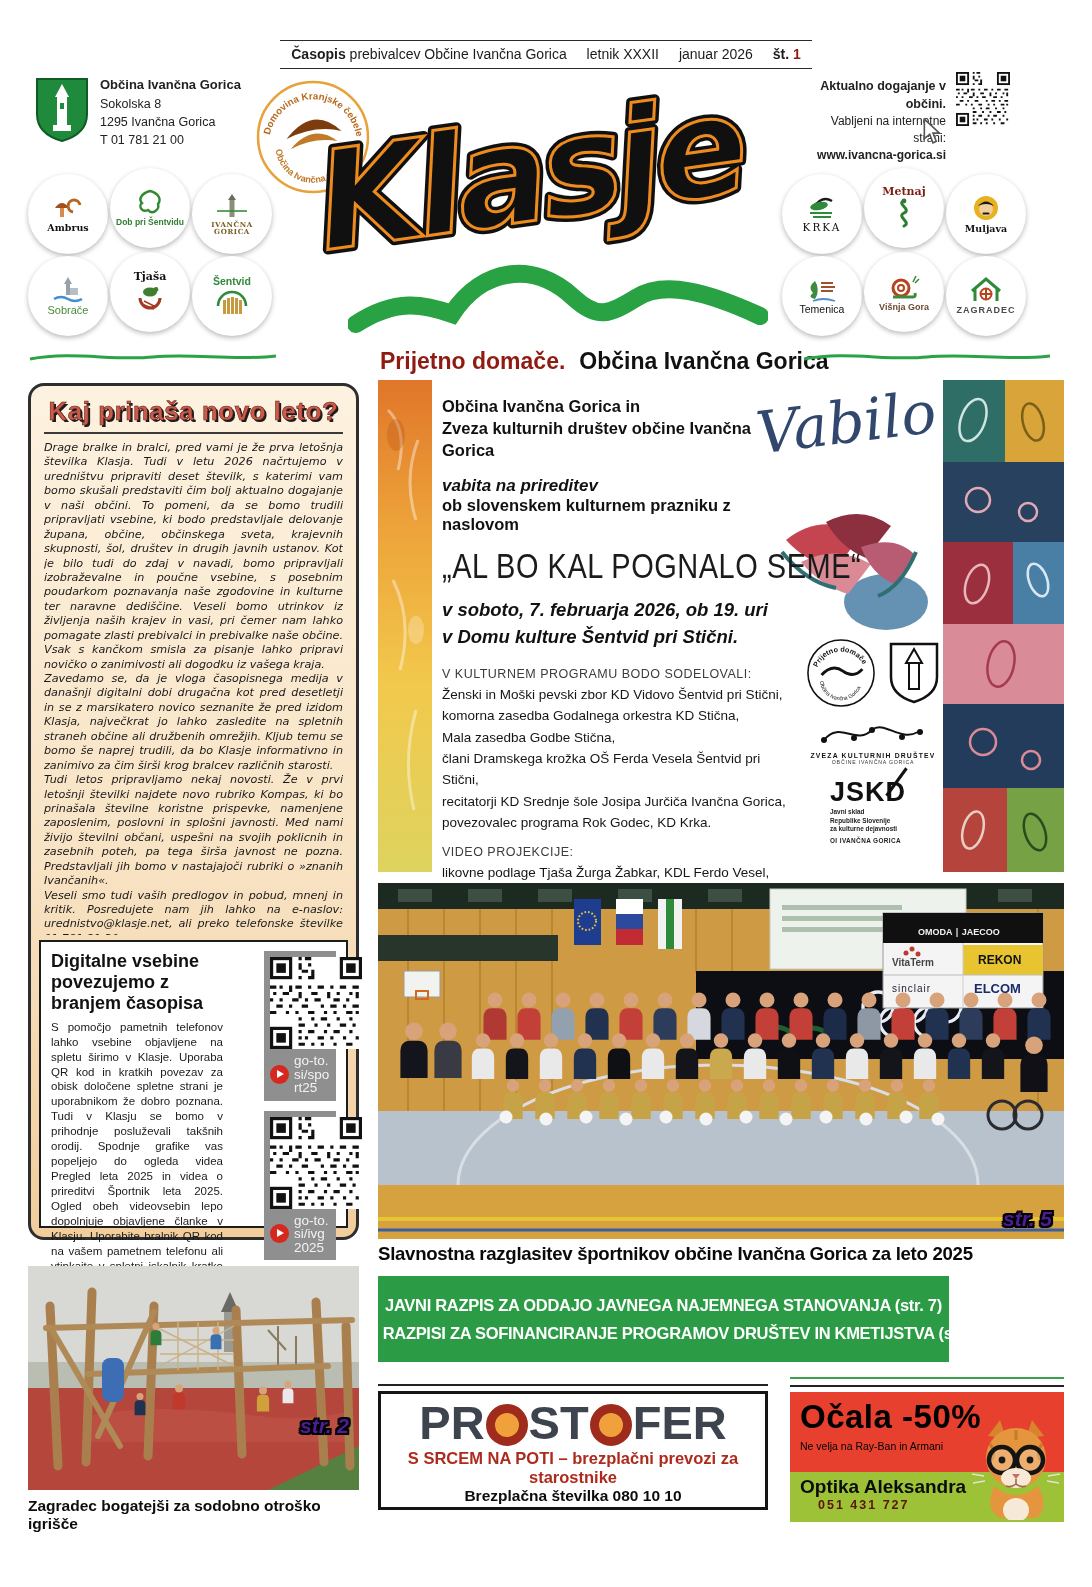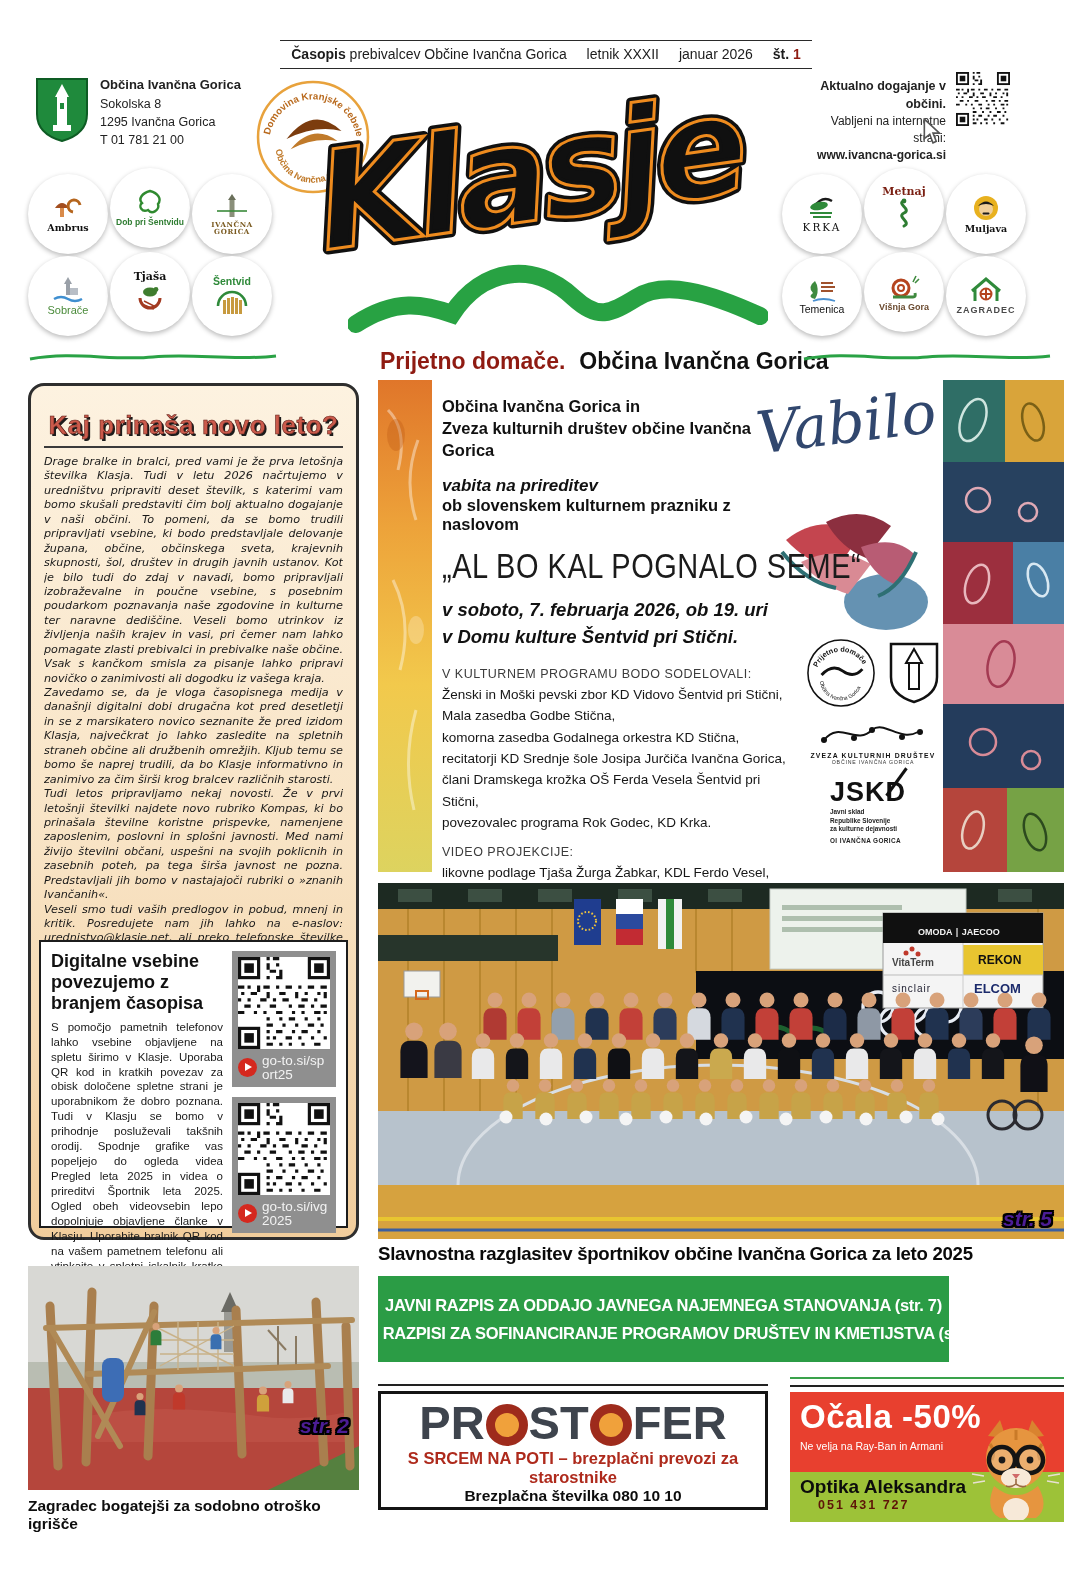--- a/index.html
+++ b/index.html
@@ -29,34 +29,34 @@
   .badge-lb{font-size:9.5px;font-weight:bold;line-height:1;}
   .badge-lb.serif{font-family:"DejaVu Serif",serif;}
   .badge-lb.tiny{font-size:7px;letter-spacing:.6px;font-family:"DejaVu Serif",serif;}
 
   
   .tagline{left:380px;top:348px;width:330px;font-size:23px;font-weight:bold;white-space:nowrap;}
   .tagline .red{color:#8f1b12;margin-right:14px;}
 
   
   .edbox{left:28px;top:383px;width:331px;height:857px;box-sizing:border-box;border:3px solid #2e2e2e;border-radius:16px;
-    background:linear-gradient(180deg,#fdf2e0 0%,#f8e3c4 55%,#f1cd9c 100%);padding:24px 13px;}
+    background:linear-gradient(180deg,#fdf2e0 0%,#f8e3c4 55%,#f1cd9c 100%);padding:10px 13px;}
   .ed-title{text-align:center;font-size:26px;font-weight:bold;letter-spacing:.5px;color:#cb5a4b;
     text-shadow:2px 2px 0 #1c1c1c;-webkit-text-stroke:.6px #5e211a;}
   .ed-rule{border-bottom:2.5px solid #3a3a3a;margin:5px 0 7px;}
   .ed-text{height:494px;overflow:hidden;font-family:"DejaVu Sans",sans-serif;font-style:italic;
     font-size:11.2px;line-height:1.29;text-align:justify;color:#191919;}
   .ed-text p{margin:0;}
   .digibox{position:absolute;left:8px;right:8px;bottom:9px;height:288px;box-sizing:border-box;background:#fff;
     border:2.5px solid #1c1c1c;padding:9px 10px;display:flex;gap:9px;}
   .digi-left{flex:1;}
   .digi-title{font-size:18px;font-weight:bold;line-height:1.18;margin-bottom:5px;}
   .digi-body{font-size:11.5px;line-height:1.3;text-align:justify;color:#1a1a1a;}
   .qrcol{width:104px;display:flex;flex-direction:column;gap:10px;}
-  .qrcard{background:#8f8f8f;padding:6px;box-sizing:border-box;}
+  .qrcard{background:#8f8f8f;padding:6px;box-sizing:border-box;margin-left:32px;}
   .qrcard .qrwrap{background:#fff;width:92px;height:92px;display:block;}
   .qrlabel{display:flex;align-items:center;gap:5px;margin-top:5px;color:#f3f3f3;font-size:13.5px;line-height:1;word-break:break-all;}
   .play{width:19px;height:19px;border-radius:50%;background:#d5281e;flex:none;position:relative;}
   .play:after{content:"";position:absolute;left:7px;top:5px;border-left:7px solid #fff;border-top:4.5px solid transparent;border-bottom:4.5px solid transparent;}
 
   
   .vabilo{left:378px;top:380px;width:686px;height:492px;background:#fff;}
   .vstrip{position:absolute;left:0;top:0;width:54px;height:100%;
     background:linear-gradient(180deg,#e0762a 0%,#eda33a 30%,#f2c94c 62%,#ddd35f 100%);}
   .vtiles{position:absolute;right:0;top:0;width:121px;height:100%;}
@@ -105,21 +105,21 @@
   .pf-word{font-size:47px;font-weight:bold;color:#3e444d;letter-spacing:0;line-height:1;}
   .pf-o{width:24px;height:24px;border-radius:50%;border:9px solid #9e2b1c;background:#f0a13b;margin:6px 1px 0;}
   .pf-sub{font-size:17.5px;color:#3e444d;letter-spacing:2.5px;margin-top:-6px;}
   .pf-tag{font-size:16.5px;font-weight:bold;color:#ae2a1c;margin-top:1px;}
   .pf-ph{font-size:15.5px;font-weight:bold;color:#0c0c0c;}
 
   
   .ogrule{left:790px;top:1377px;width:274px;border-top:2.5px solid #3aa24b;}
   .obrule{left:790px;top:1385px;width:274px;border-top:2px solid #222;}
   .optika{left:790px;top:1392px;width:274px;height:130px;}
-  .opt-red{height:80px;background:#e8402f;color:#ffffff;padding:6px 10px 0;box-sizing:border-box;}
+  .opt-red{height:80px;background:#e8402f;color:#000000;padding:6px 10px 0;box-sizing:border-box;}
   .opt-h{font-size:33px;font-weight:bold;letter-spacing:.5px;}
   .opt-d{font-size:10.5px;margin-top:4px;}
   .opt-green{height:50px;background:#9dc238;padding:4px 10px 0;box-sizing:border-box;color:#0c0c0c;}
   .opt-n{font-size:19px;font-weight:bold;}
   .opt-p{font-size:12.5px;font-weight:bold;letter-spacing:2px;color:#5e1408;padding-left:18px;}
   .cat{position:absolute;right:2px;top:26px;}
 </style>
 </head>
 <body>
 
@@ -420,24 +420,24 @@
       <div class="v-inv1">vabita na prireditev</div>
       <div class="v-inv2">ob slovenskem kulturnem prazniku z naslovom</div>
       <div class="v-title">„AL BO KAL POGNALO SEME“</div>
       <div class="v-when">
         <div>v soboto, 7. februarja 2026, ob 19. uri</div>
         <div>v Domu kulture Šentvid pri Stični.</div>
       </div>
       <div class="v-phead">V KULTURNEM PROGRAMU BODO SODELOVALI:</div>
       <div class="v-plines">
         <div>Ženski in Moški pevski zbor KD Vidovo Šentvid pri Stični,</div>
+        <div>komorna zasedba Godalnega orkestra KD Stična,</div>
         <div>Mala zasedba Godbe Stična,</div>
-        <div>komorna zasedba Godalnega orkestra KD Stična,</div>
+        <div>člani Dramskega krožka OŠ Ferda Vesela Šentvid pri Stični,</div>
         <div>recitatorji KD Srednje šole Josipa Jurčiča Ivančna Gorica,</div>
-        <div>člani Dramskega krožka OŠ Ferda Vesela Šentvid pri Stični,</div>
         <div>povezovalec programa Rok Godec, KD Krka.</div>
       </div>
       <div class="v-phead" style="margin-top:12px">VIDEO PROJEKCIJE:</div>
       <div class="v-plines">
         <div>likovne podlage Tjaša Žurga Žabkar, KDL Ferdo Vesel,</div>
         <div>interpretacija besedil Jana Zupančič, dramska igralka,</div>
         <div>glasbene improvizacije Matej Kastelic, skladatelj.</div>
       </div>
     </div>
 

